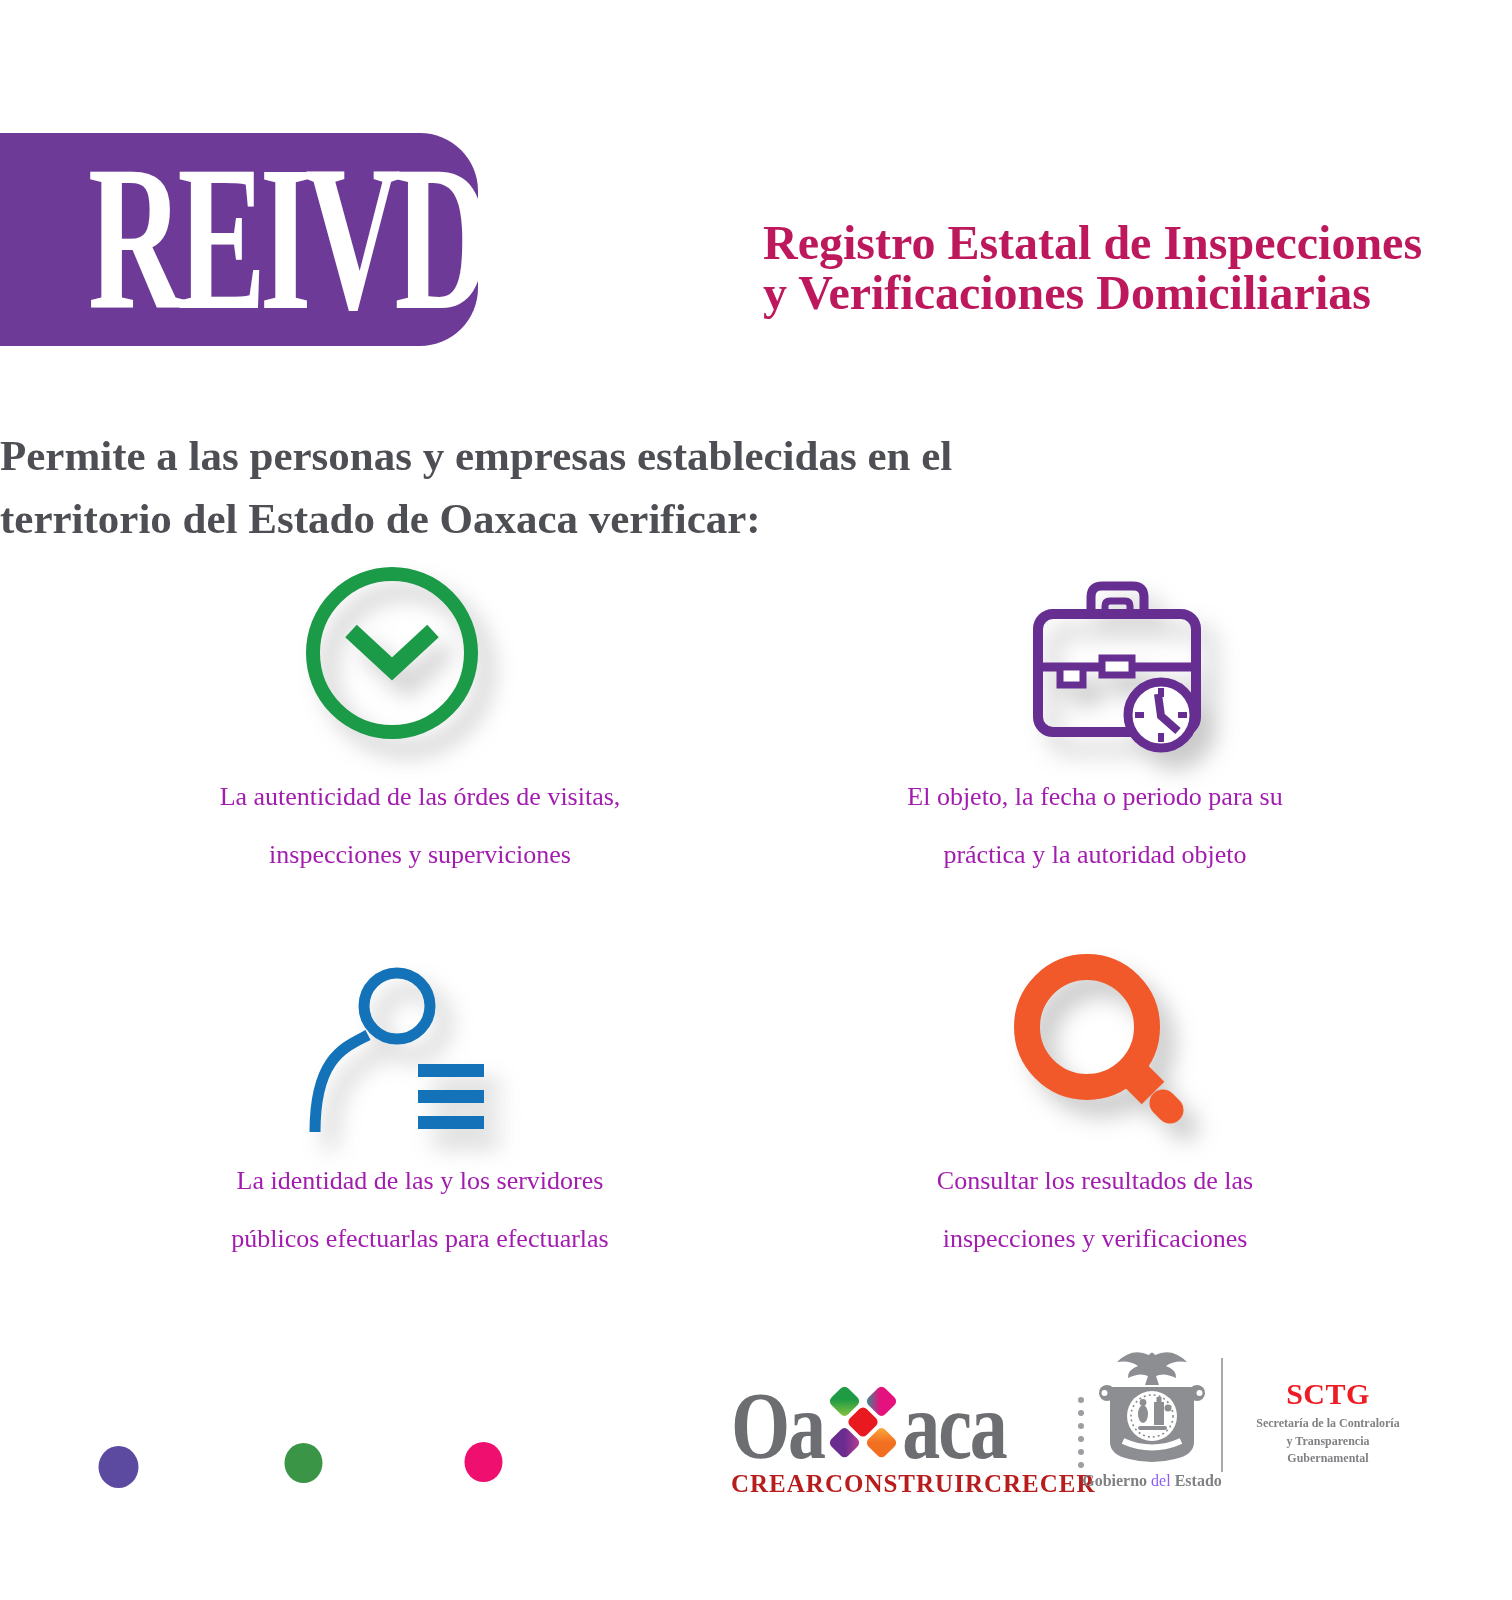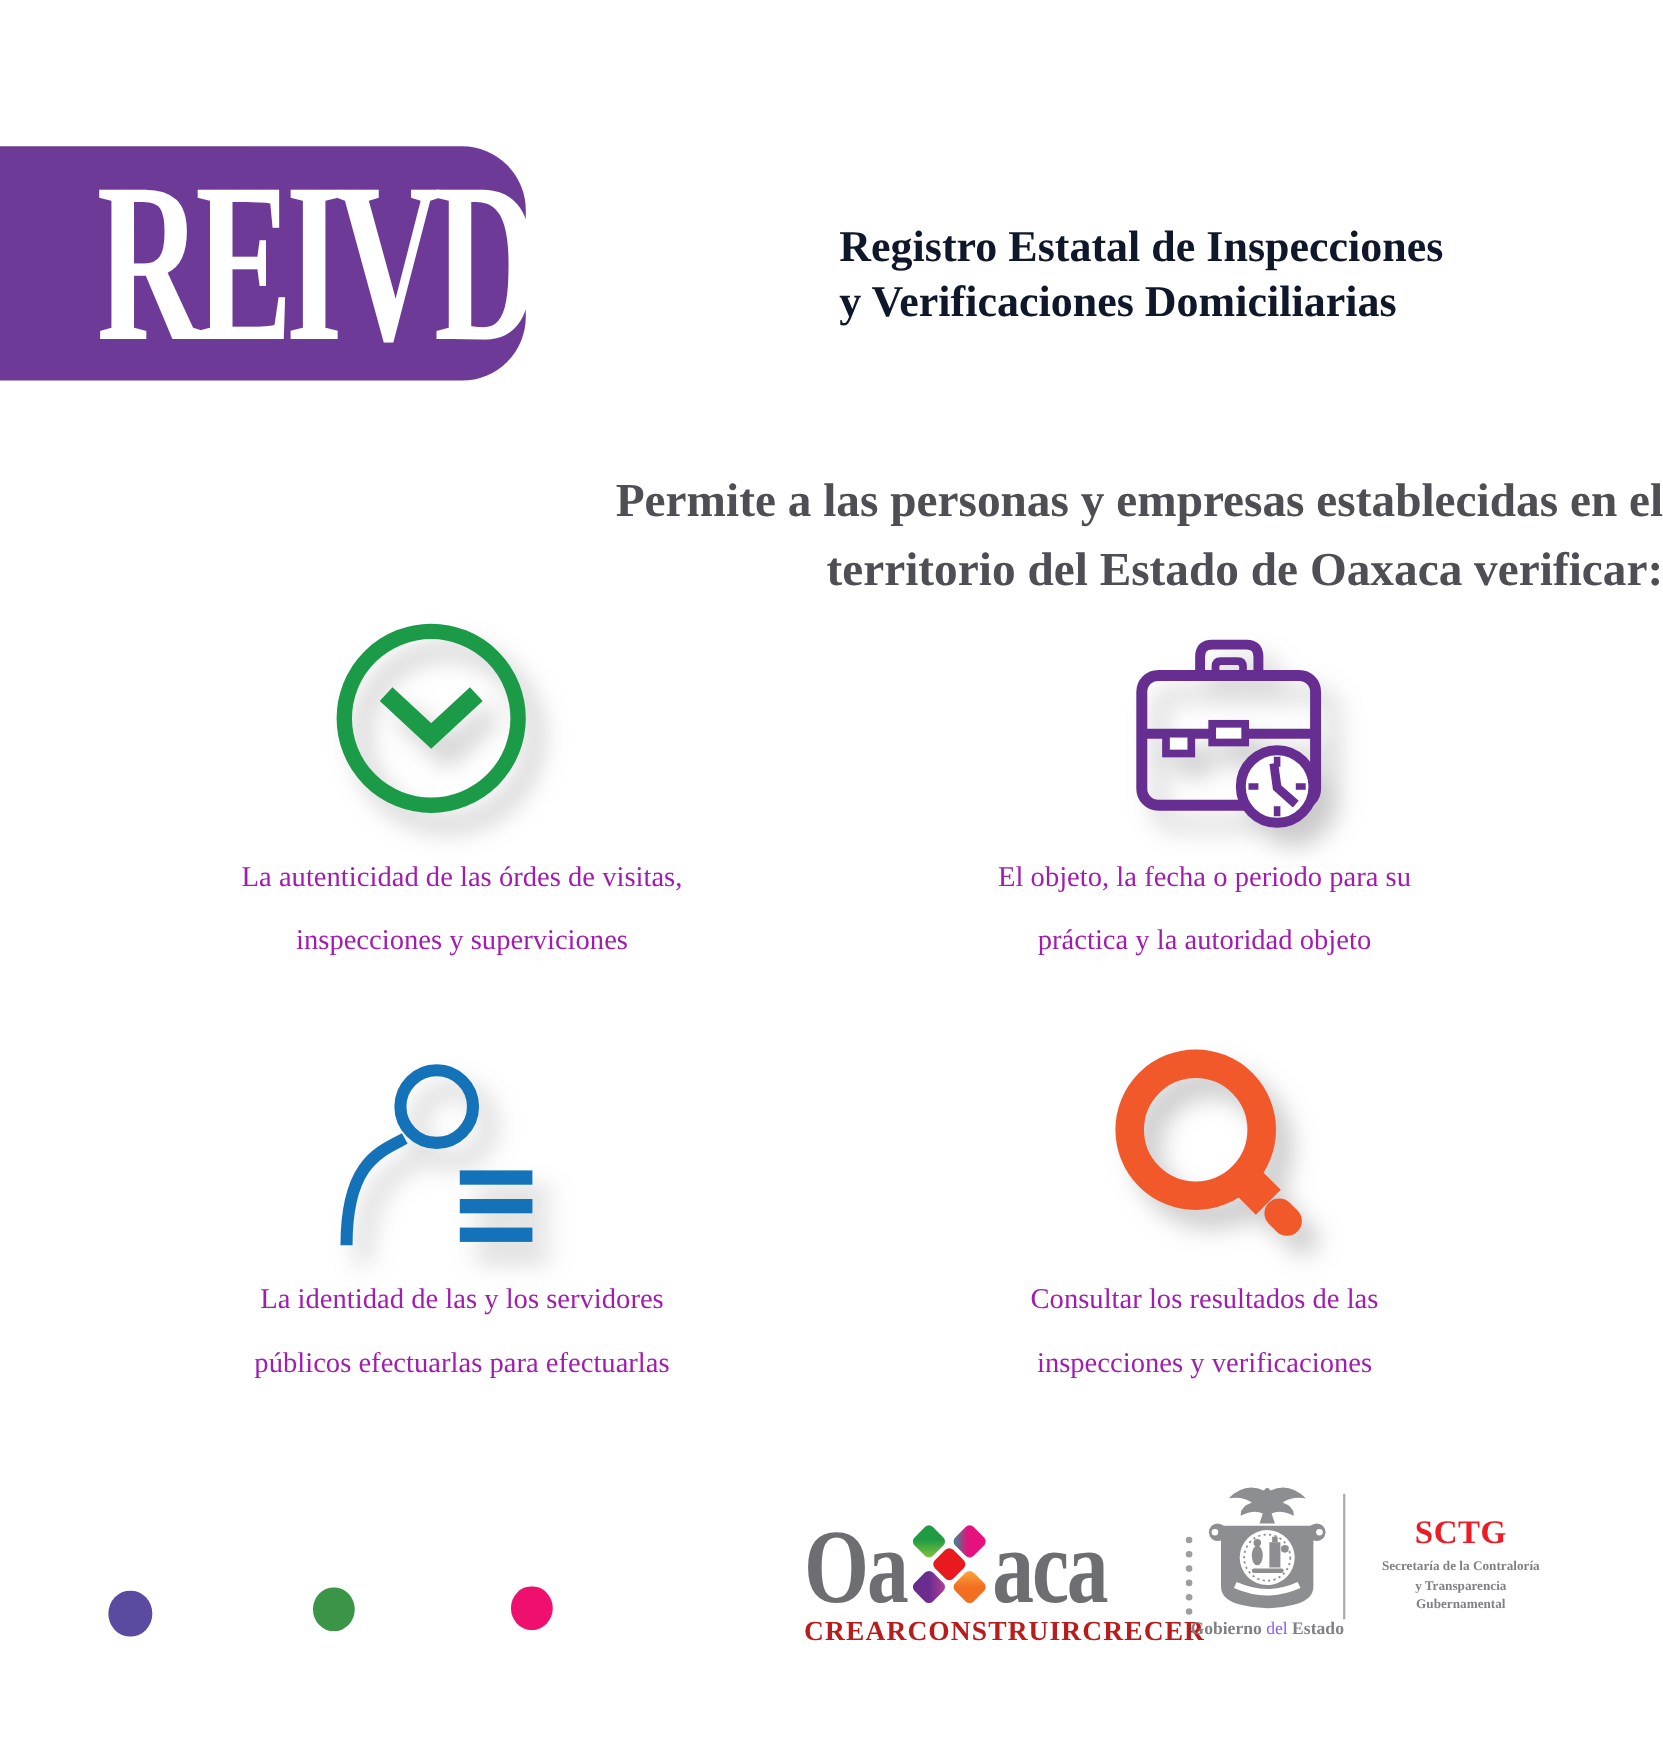--- a/index.html
+++ b/index.html
@@ -11,26 +11,26 @@
   .banner{
     position:absolute;left:0;top:133px;width:478px;height:213px;
     background:#6d3b97;border-radius:0 58px 58px 0;
   }
   .banner-title{
     position:absolute;left:88px;top:0;height:213px;line-height:213px;
     color:#ffffff;font-weight:bold;font-size:170px;letter-spacing:-8px;
     transform:scale(0.78,1.22);transform-origin:left center;white-space:nowrap;
   }
   .subtitle{
-    position:absolute;left:763px;top:199px;
-    color:#0f172a;font-weight:bold;font-size:40px;line-height:50px;white-space:nowrap;
+    position:absolute;left:763px;top:218px;
+    color:#be185d;font-weight:bold;font-size:48px;line-height:50px;white-space:nowrap;
   }
   
   .intro{
-    position:absolute;left:0;top:424px;width:1512px;text-align:right;
+    position:absolute;left:0;top:424px;width:1512px;text-align:left;
     color:#4e4f54;font-weight:bold;font-size:43px;line-height:63px;
   }
   
   .icon{position:absolute;filter:drop-shadow(15px 17px 11px rgba(90,90,90,0.32));}
   .icon-check{left:304px;top:565px;}
   .icon-briefcase{left:1028px;top:578px;}
   .icon-person{left:300px;top:958px;}
   .icon-magnifier{left:1003px;top:943px;}
   
   .caption{

